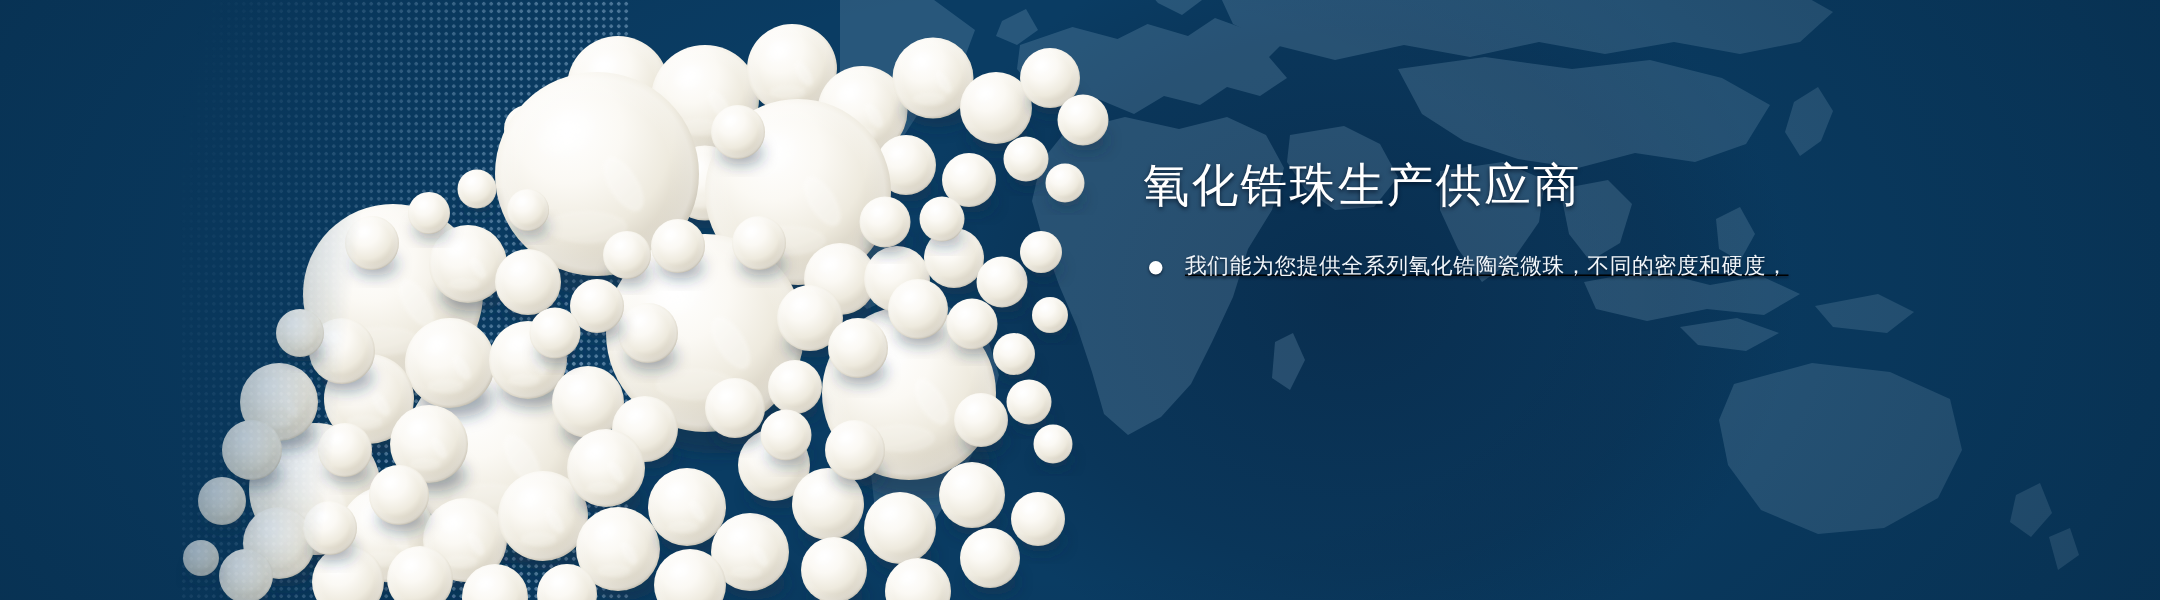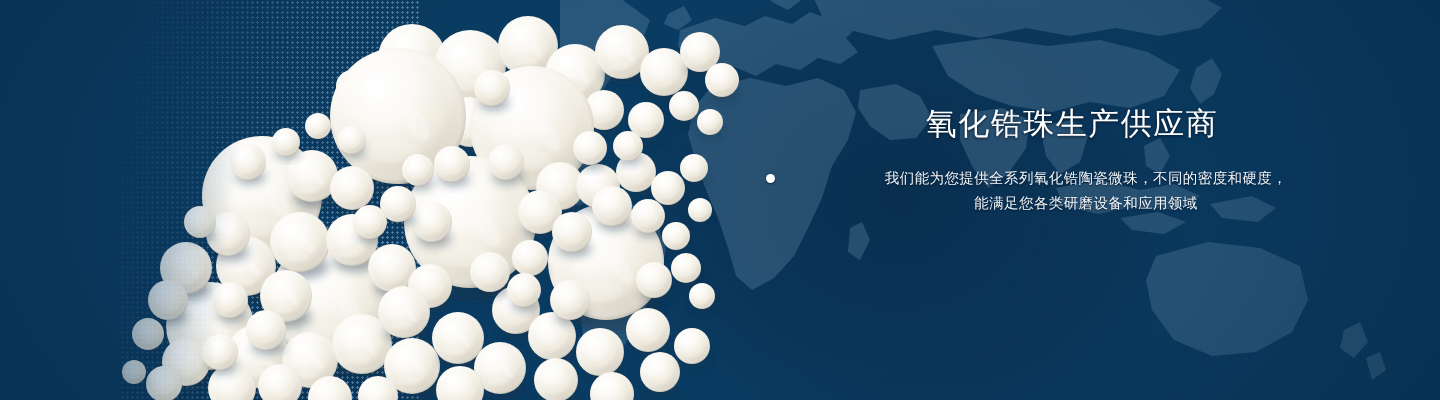--- a/index.html
+++ b/index.html
@@ -10,21 +10,20 @@
   body {
     font-family: "Liberation Sans", "DejaVu Sans", sans-serif;
   }
 
   #banner {
     position: relative;
     width: 1440px;
     height: 400px;
     overflow: hidden;
     background: #0a3c63;
-    text-align: center;
   }
 
   
   .bg-base {
     position: absolute;
     inset: 0;
     background:
       radial-gradient(ellipse 420px 260px at 790px 372px, rgba(118,162,190,0.38) 0%, rgba(118,162,190,0.16) 45%, rgba(118,162,190,0) 72%),
       radial-gradient(ellipse 700px 520px at 300px 200px, rgba(20,84,134,0.55) 0%, rgba(20,84,134,0.0) 70%),
       linear-gradient(108deg, #0b4370 0%, #0a4munk 0%, #0a4470 14%, #0c3f66 34%, #123d5e 50%, #123b5b 62%, #0e3f63 78%, #0a4470 100%);
@@ -104,20 +103,21 @@
   }
   .bullets {
     margin-top: 22px;
     list-style: none;
     padding: 0;
   }
   .bullet-row {
     position: relative;
     padding-left: 28px;
     margin-bottom: 3px;
+    text-decoration: underline;
   }
   .bullet-dot {
     position: absolute;
     left: 4px;
     top: 8px;
     width: 9px;
     height: 9px;
     border-radius: 50%;
     background: #ffffff;
     box-shadow: 0 1px 2px rgba(0,10,25,0.6);
@@ -656,20 +656,19 @@
 
   <div class="text-block">
 
     <div class="headline">氧化锆珠生产供应商</div>
 
     <ul class="bullets">
 
       <li class="bullet-row">
         <span class="bullet-dot"></span>
         <span class="bullet-text">我们能为您提供全系列氧化锆陶瓷微珠，不同的密度和硬度，</span>
-        <span class="bullet-text">能满足您各类研磨设备和应用领域</span>
       </li>
 
 
 
     </ul>
   </div>
 </div>
 
 </body></html>

